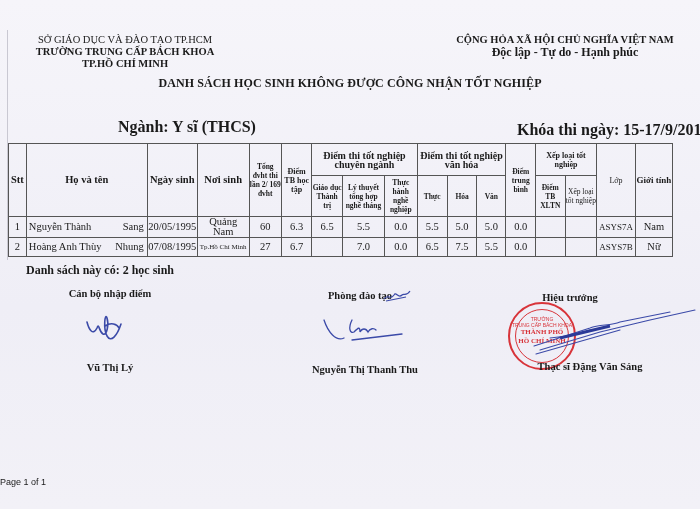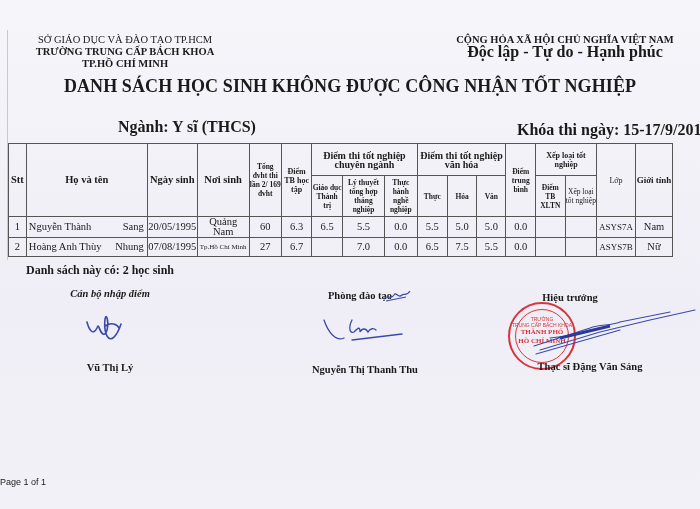--- a/index.html
+++ b/index.html
@@ -4,21 +4,21 @@
 <style>
   html,body{margin:0;padding:0;}
   body{width:700px;height:509px;background:#f3f2f8;position:relative;overflow:hidden;font-family:"Liberation Serif",serif;color:#1a1a1a;}
   .page{position:absolute;left:0;top:0;width:700px;height:509px;background:linear-gradient(180deg,#f6f5fa 0%,#efeef6 60%,#f2f1f7 100%);}
   .edge{position:absolute;left:7px;top:30px;width:1px;height:230px;background:#c9c8d2;}
   .abs{position:absolute;white-space:nowrap;}
   .c{text-align:center;}
   .b{font-weight:bold;}
   .hdr-left{left:20px;top:34px;width:210px;text-align:center;font-size:10.5px;line-height:12px;}
   .hdr-right{left:455px;top:34px;width:220px;text-align:center;font-size:10.5px;line-height:12px;}
-  .title{left:0;top:76px;width:700px;text-align:center;font-size:18px;font-weight:bold;letter-spacing:0.1px;}
+  .title{left:0;top:76px;width:700px;text-align:center;font-size:12px;font-weight:bold;letter-spacing:0.1px;}
   .meta{font-size:16px;font-weight:bold;}
   table.grid{position:absolute;left:8px;top:143px;border-collapse:collapse;table-layout:fixed;font-size:9px;}
   table.grid td,table.grid th{border:1px solid #555;padding:0;text-align:center;vertical-align:middle;line-height:10px;font-weight:bold;}
   table.grid th.small{font-size:7.5px;line-height:9px;}
   table.grid th.big{font-size:10.5px;}
   table.grid td{font-weight:normal;font-size:10.5px;height:18px;}
   td.name{text-align:left!important;padding-left:2px!important;}
   td.name span.last{float:right;padding-right:3px;}
   td.tiny{font-size:7px!important;}
   td.cls{font-size:9px!important;}
@@ -33,21 +33,21 @@
   <div class="edge"></div>
 
   <div class="abs hdr-left">
     <div>SỞ GIÁO DỤC VÀ ĐÀO TẠO TP.HCM</div>
     <div class="b">TRƯỜNG TRUNG CẤP BÁCH KHOA</div>
     <div class="b">TP.HỒ CHÍ MINH</div>
   </div>
 
   <div class="abs hdr-right">
     <div class="b">CỘNG HỎA XÃ HỘI CHỦ NGHĨA VIỆT NAM</div>
-    <div class="b" style="font-size:16px">Độc lập - Tự do - Hạnh phúc</div>
+    <div class="b" style="font-size:12px">Độc lập - Tự do - Hạnh phúc</div>
   </div>
 
   <div class="abs title">DANH SÁCH HỌC SINH KHÔNG ĐƯỢC CÔNG NHẬN TỐT NGHIỆP</div>
 
   <div class="abs meta" style="left:118px;top:118px;">Ngành: Y sĩ (THCS)</div>
   <div class="abs meta" style="left:517px;top:121px;">Khóa thi ngày: 15-17/9/2016</div>
 
   <table class="grid">
     <colgroup>
       <col style="width:18px">
@@ -79,21 +79,21 @@
       <th rowspan="2" class="small" style="font-size:8px">Điểm TB học tập</th>
       <th colspan="3" class="small" style="font-size:10px">Điểm thi tốt nghiệp chuyên ngành</th>
       <th colspan="3" class="small" style="font-size:10px">Điểm thi tốt nghiệp văn hóa</th>
       <th rowspan="2" class="small">Điểm trung bình</th>
       <th colspan="2" class="small" style="font-size:8px">Xếp loại tốt nghiệp</th>
       <th rowspan="2" class="small" style="font-weight:normal;font-size:8px">Lớp</th>
       <th rowspan="2" class="small" style="font-size:9px">Giới tính</th>
     </tr>
     <tr style="height:41px">
       <th class="small">Giáo dục Thành trị</th>
-      <th class="small">Lý thuyết tổng hợp tháng nghiệp</th>
+      <th class="small">Lý thuyết tổng hợp nghề tháng</th>
       <th class="small">Thực hành nghề nghiệp</th>
       <th class="small">Thực</th>
       <th class="small">Hóa</th>
       <th class="small">Văn</th>
       <th class="small">Điểm TB XLTN</th>
       <th class="small" style="font-weight:normal">Xếp loại tốt nghiệp</th>
     </tr>
     <tr>
       <td>1</td>
       <td class="name"><span>Nguyễn Thành</span><span class="last">Sang</span></td>
@@ -130,21 +130,21 @@
       <td></td>
       <td></td>
       <td class="cls">ASYS7B</td>
       <td>Nữ</td>
     </tr>
   </tbody>
     </table>
 
   <div class="abs b" style="left:26px;top:263px;font-size:12px;">Danh sách này có: 2 học sinh</div>
 
-  <div class="abs sig c" style="left:40px;top:288px;width:140px;font-style:italic;">Cán bộ nhập điểm</div>
+  <div class="abs sig c" style="left:40px;top:288px;width:140px;">Cán bộ nhập điểm</div>
   <svg style="left:85px;top:310px;" width="50" height="35" viewBox="0 0 50 35">
     <path d="M2 12 C4 20,8 26,12 18 C14 12,14 22,18 24 C22 26,24 14,22 8 C20 2,18 18,22 26 C26 33,32 26,36 14 M20 16 C26 12,32 14,34 18" fill="none" stroke="#3b4aa8" stroke-width="1.6" stroke-linecap="round"></path>
   </svg>
   <div class="abs sig c" style="left:40px;top:362px;width:140px;">Vũ Thị Lý</div>
 
   <div class="abs sig c" style="left:290px;top:290px;width:140px;">Phòng đào tạo</div>
   <svg style="left:382px;top:289px;" width="30" height="14" viewBox="0 0 30 14">
     <path d="M2 10 C6 4,8 12,12 6 C14 2,16 10,20 6 C22 4,24 8,28 2 M4 12 L24 8" fill="none" stroke="#3b4aa8" stroke-width="1.2"></path>
   </svg>
   <svg style="left:322px;top:312px;" width="85" height="35" viewBox="0 0 85 35">

